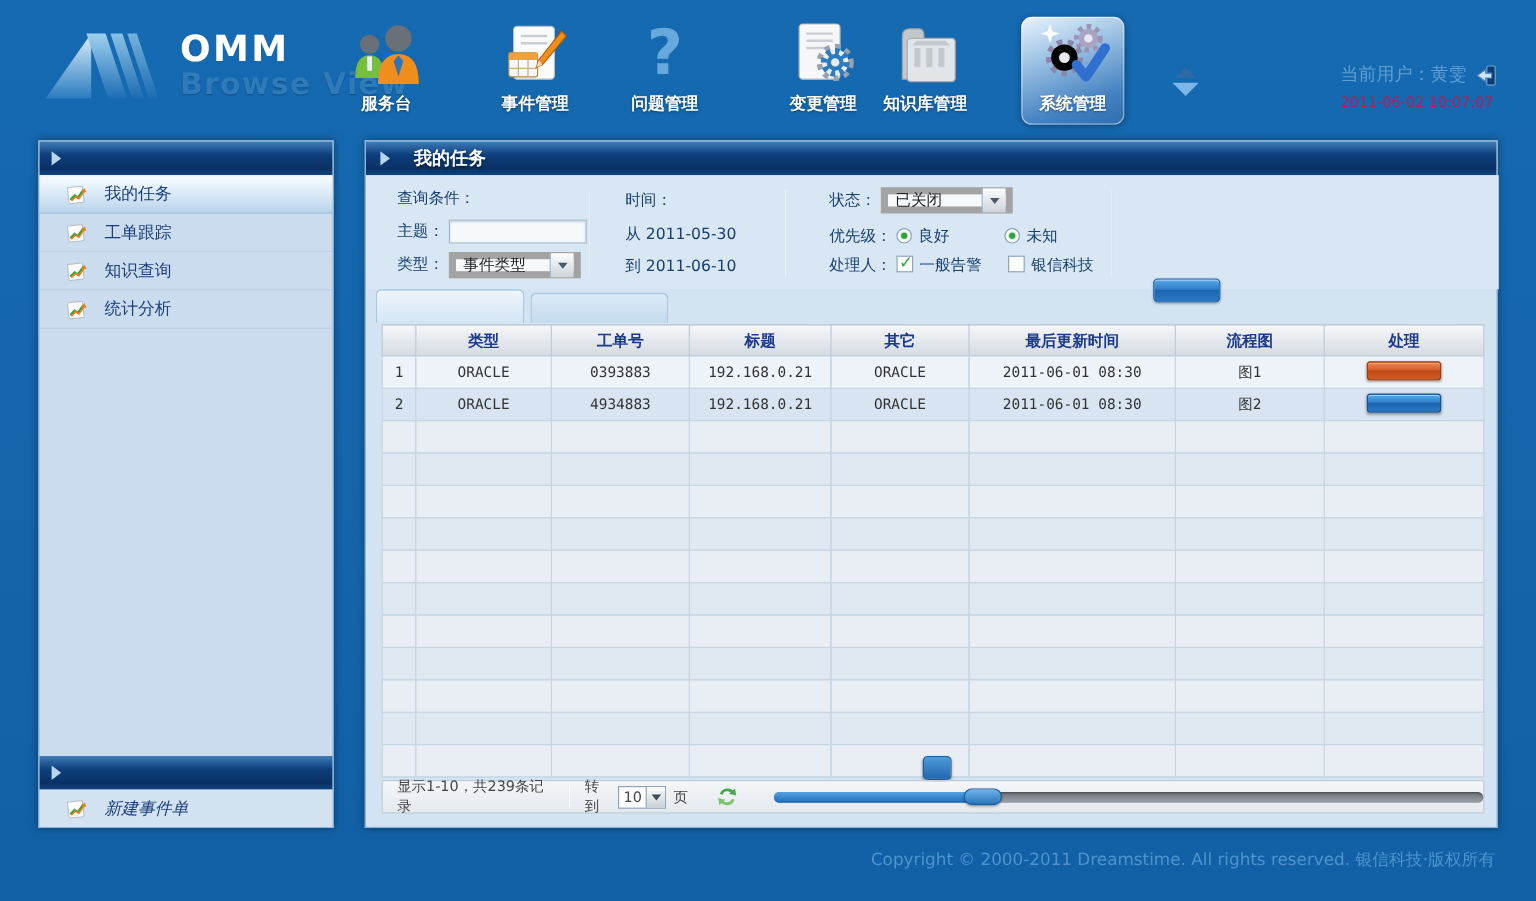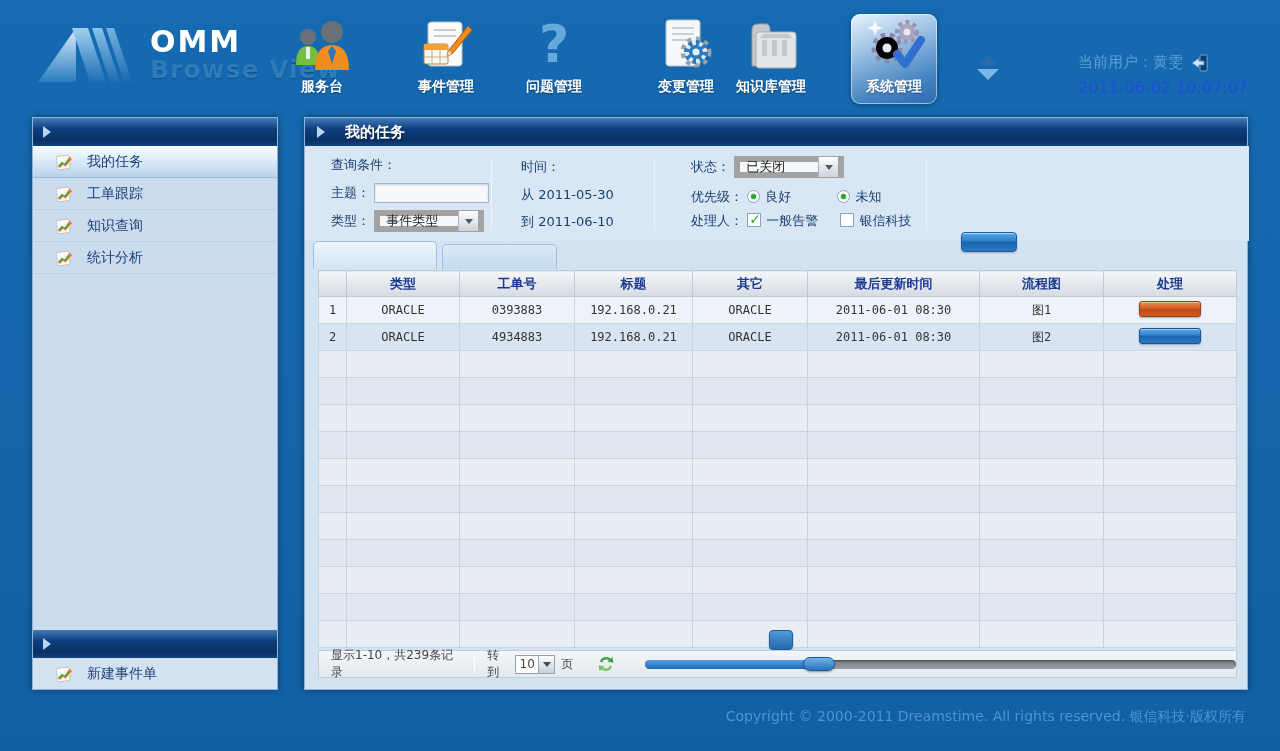--- a/index.html
+++ b/index.html
@@ -20,31 +20,31 @@
   .nav-item { position:absolute; top:14px; height:90px; text-align:center; cursor:pointer; }
   .nav-item .nicon { height:58px; display:flex; align-items:flex-end; justify-content:center; }
   .nav-item .nlabel { margin-top:6px; font-size:14px; font-weight:bold; color:#ffffff; text-shadow:0 1px 2px rgba(0,0,0,.4); }
   .nav-item.active { background:linear-gradient(160deg,#eaf4fd 0%,#9cc2e4 35%,#4583c2 75%,#2d6cae 100%); border-radius:9px; box-shadow:0 1px 5px rgba(0,0,0,.35), inset 0 0 0 1px rgba(255,255,255,.5); }
   .nav-arrows { position:absolute; left:976px; top:56px; width:24px; cursor:pointer;}
   .tri-up { width:0; height:0; border-left:9px solid transparent; border-right:9px solid transparent; border-bottom:9px solid #2d6ba6; margin:0 auto 4px; }
   .tri-down { width:0; height:0; border-left:11px solid transparent; border-right:11px solid transparent; border-top:11px solid #7ab6e8; margin:0 auto; }
 
   .userbox { position:absolute; right:32px; top:53px; text-align:left; color:#5f9fd4; font-size:15px; }
   .userbox .uline { display:flex; align-items:center; gap:8px; }
-  .userbox .time { margin-top:6px; font-size:16px; color:#1d4ed8; }
+  .userbox .time { margin-top:6px; font-size:12px; color:#be185d; }
 
   
   .sidebar { position:absolute; left:32px; top:117px; width:246px; height:573px;
     background:#cbdcee; box-shadow:0 0 7px rgba(0,0,0,.4); border:1px solid #8fb4d8; }
   .strip { height:28px; background:linear-gradient(180deg,#3f7cb8 0%,#0d3e7c 40%,#0a3165 80%,#11447f 100%); display:flex; align-items:center; padding-left:10px; }
   .strip .arr { width:0; height:0; border-left:8px solid #b9d6ef; border-top:6px solid transparent; border-bottom:6px solid transparent; }
   .side-item { height:32px; display:flex; align-items:center; padding-left:22px; gap:14px; font-size:14px; color:#1b3f7a; cursor:pointer; border-bottom:1px solid #bccfe3; }
   .side-item.selected { background:linear-gradient(180deg,#f7fbff 0%,#dcebf8 45%,#b9d3ea 100%); border-top:1px solid #ffffff; border-bottom:1px solid #9dbcda; }
   .side-bottom { position:absolute; left:0; bottom:0; width:100%; }
-  .side-bottom .side-item { background:#d3e2f1; border-bottom:none; height:31px; }
+  .side-bottom .side-item { background:#d3e2f1; border-bottom:none; height:31px;font-style:italic; }
 
   
   .mainpanel { position:absolute; left:304px; top:117px; width:944px; height:573px;
     background:#d4e3f1; box-shadow:0 0 7px rgba(0,0,0,.4); border:1px solid #8fb4d8; }
   .mainpanel .strip { padding-left:12px; gap:10px; }
   .panel-title { color:#fff; font-size:15px; font-weight:bold; margin-left:10px; text-shadow:0 1px 2px rgba(0,0,0,.4); }
 
   
   .query { position:absolute; left:0; top:28px; width:944px; height:95px; background:#d9e7f4; font-size:13px; }
   .qdivider { position:absolute; top:12px; width:1px; height:72px; background:#b4cadf; border-right:1px solid #eef4fa; }

